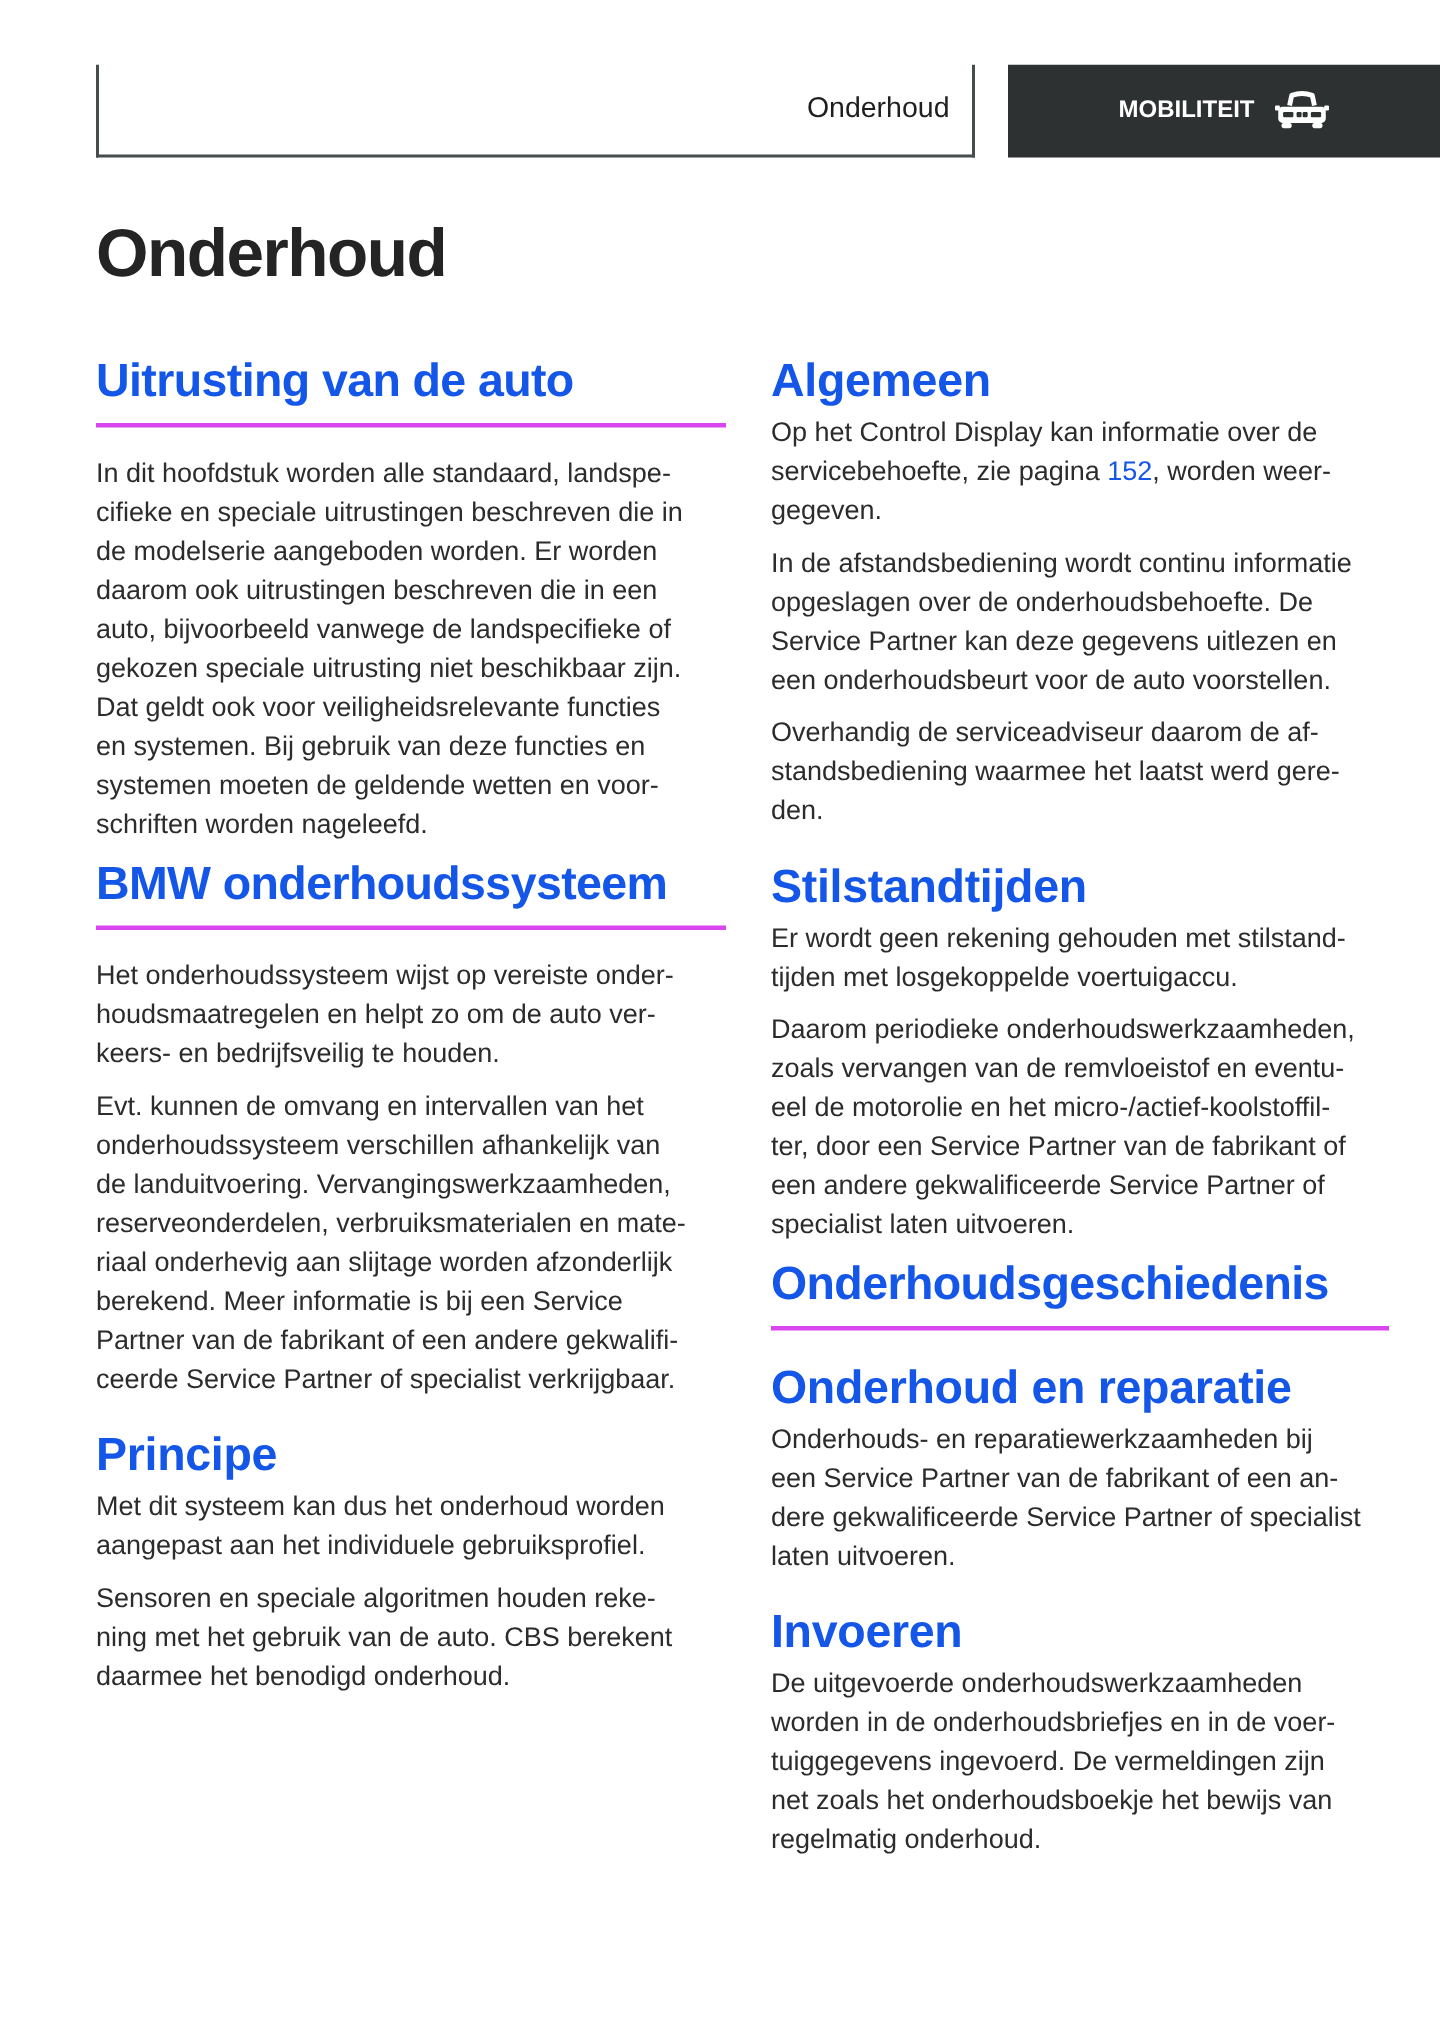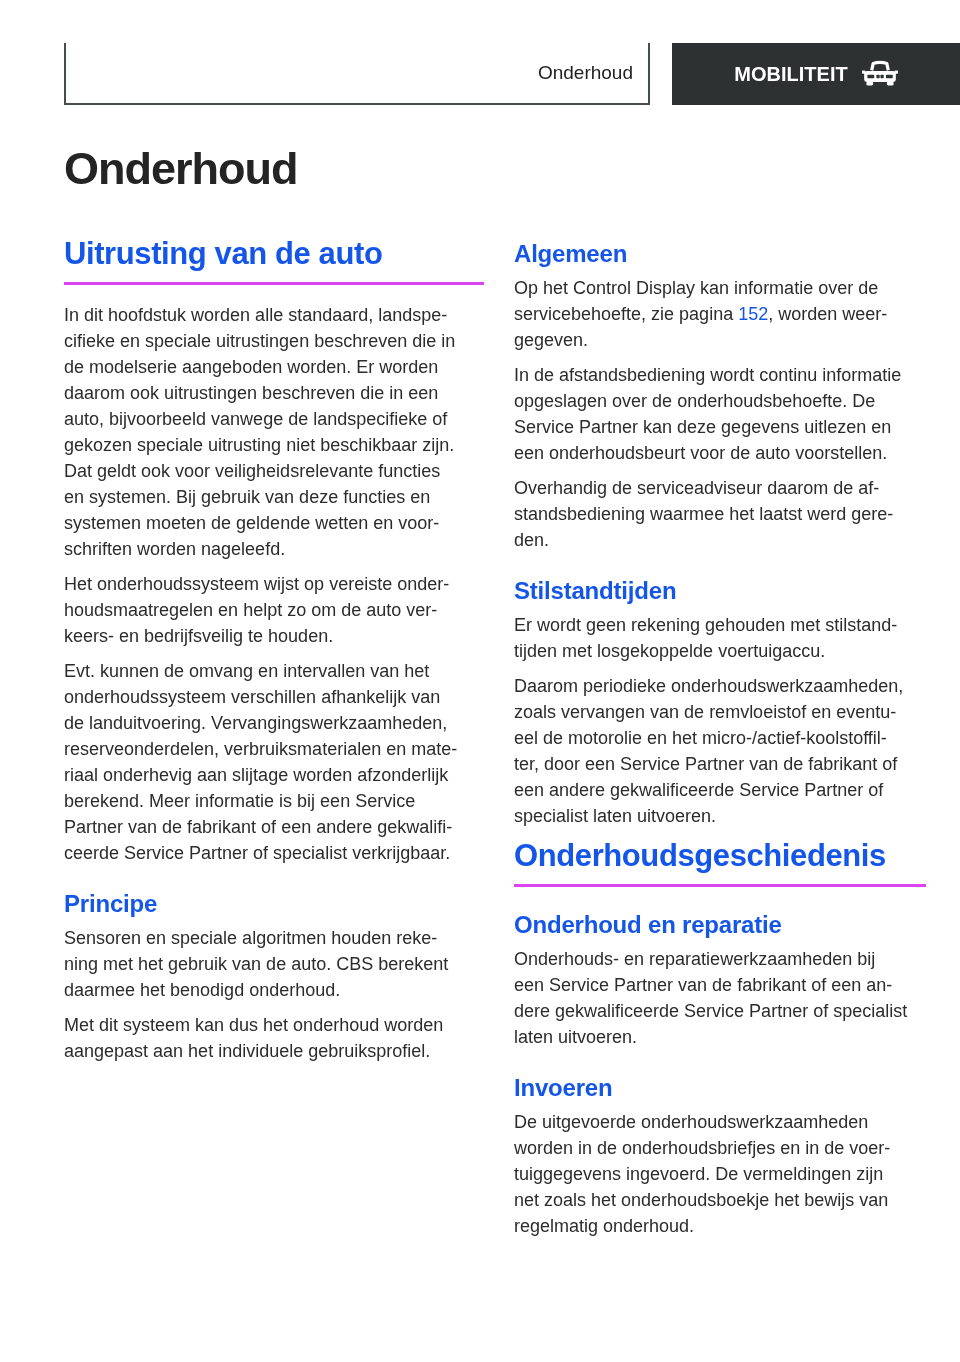--- a/index.html
+++ b/index.html
@@ -38,21 +38,21 @@
   .mobility-banner {
     flex: 1;
     height: 62px;
     background: #2d3131;
     color: #ffffff;
     display: flex;
     align-items: center;
     justify-content: center;
     gap: 14px;
     font-weight: bold;
-    font-size: 20px;
+    font-size: 16px;
   }
   .car-icon svg { display:block; }
 
   
   .content { padding: 102px 0 0 64px; }
   h1.page-title {
     margin: 0;
     font-size: 45px;
     line-height: 1.05;
     letter-spacing: -1px;
@@ -70,21 +70,21 @@
     letter-spacing: -0.4px;
     color: #1456e8;
     font-weight: bold;
     padding-bottom: 11px;
     border-bottom: 3px solid #d946ef;
     white-space: pre-line;
   }
   .mt { margin-top: 38px; }
   h3.sub {
     margin: 24px 0 7px 0;
-    font-size: 24px;
+    font-size: 31px;
     line-height: 28px;
     letter-spacing: -0.2px;
     color: #1456e8;
     font-weight: bold;
     white-space: pre-line;
   }
   .col-r > h3.sub:first-child { margin-top: 4px; }
   p.body {
     margin: 0 0 9px 0;
     font-size: 18px;
@@ -160,38 +160,39 @@
 cifieke en speciale uitrustingen beschreven die in
 de modelserie aangeboden worden. Er worden
 daarom ook uitrustingen beschreven die in een
 auto, bijvoorbeeld vanwege de landspecifieke of
 gekozen speciale uitrusting niet beschikbaar zijn.
 Dat geldt ook voor veiligheidsrelevante functies
 en systemen. Bij gebruik van deze functies en
 systemen moeten de geldende wetten en voor-
 schriften worden nageleefd.</p>
 
+        <h2 class="sect mt">BMW onderhoudssysteem</h2>
         <p class="body">Het onderhoudssysteem wijst op vereiste onder-
 houdsmaatregelen en helpt zo om de auto ver-
 keers- en bedrijfsveilig te houden.</p>
         <p class="body">Evt. kunnen de omvang en intervallen van het
 onderhoudssysteem verschillen afhankelijk van
 de landuitvoering. Vervangingswerkzaamheden,
 reserveonderdelen, verbruiksmaterialen en mate-
 riaal onderhevig aan slijtage worden afzonderlijk
 berekend. Meer informatie is bij een Service
 Partner van de fabrikant of een andere gekwalifi-
 ceerde Service Partner of specialist verkrijgbaar.</p>
 
         <h3 class="sub">Principe</h3>
+        <p class="body">Met dit systeem kan dus het onderhoud worden
+aangepast aan het individuele gebruiksprofiel.</p>
         <p class="body">Sensoren en speciale algoritmen houden reke-
 ning met het gebruik van de auto. CBS berekent
 daarmee het benodigd onderhoud.</p>
-        <p class="body">Met dit systeem kan dus het onderhoud worden
-aangepast aan het individuele gebruiksprofiel.</p>
       </div>
 
       <div class="col-r">
         <h3 class="sub">Algemeen</h3>
         <p class="body"><span>Op het Control Display kan informatie over de
 servicebehoefte, zie pagina </span><a class="page-link">152</a><span>, worden weer-
 gegeven.</span></p>
 
         <p class="body">In de afstandsbediening wordt continu informatie
 opgeslagen over de onderhoudsbehoefte. De

